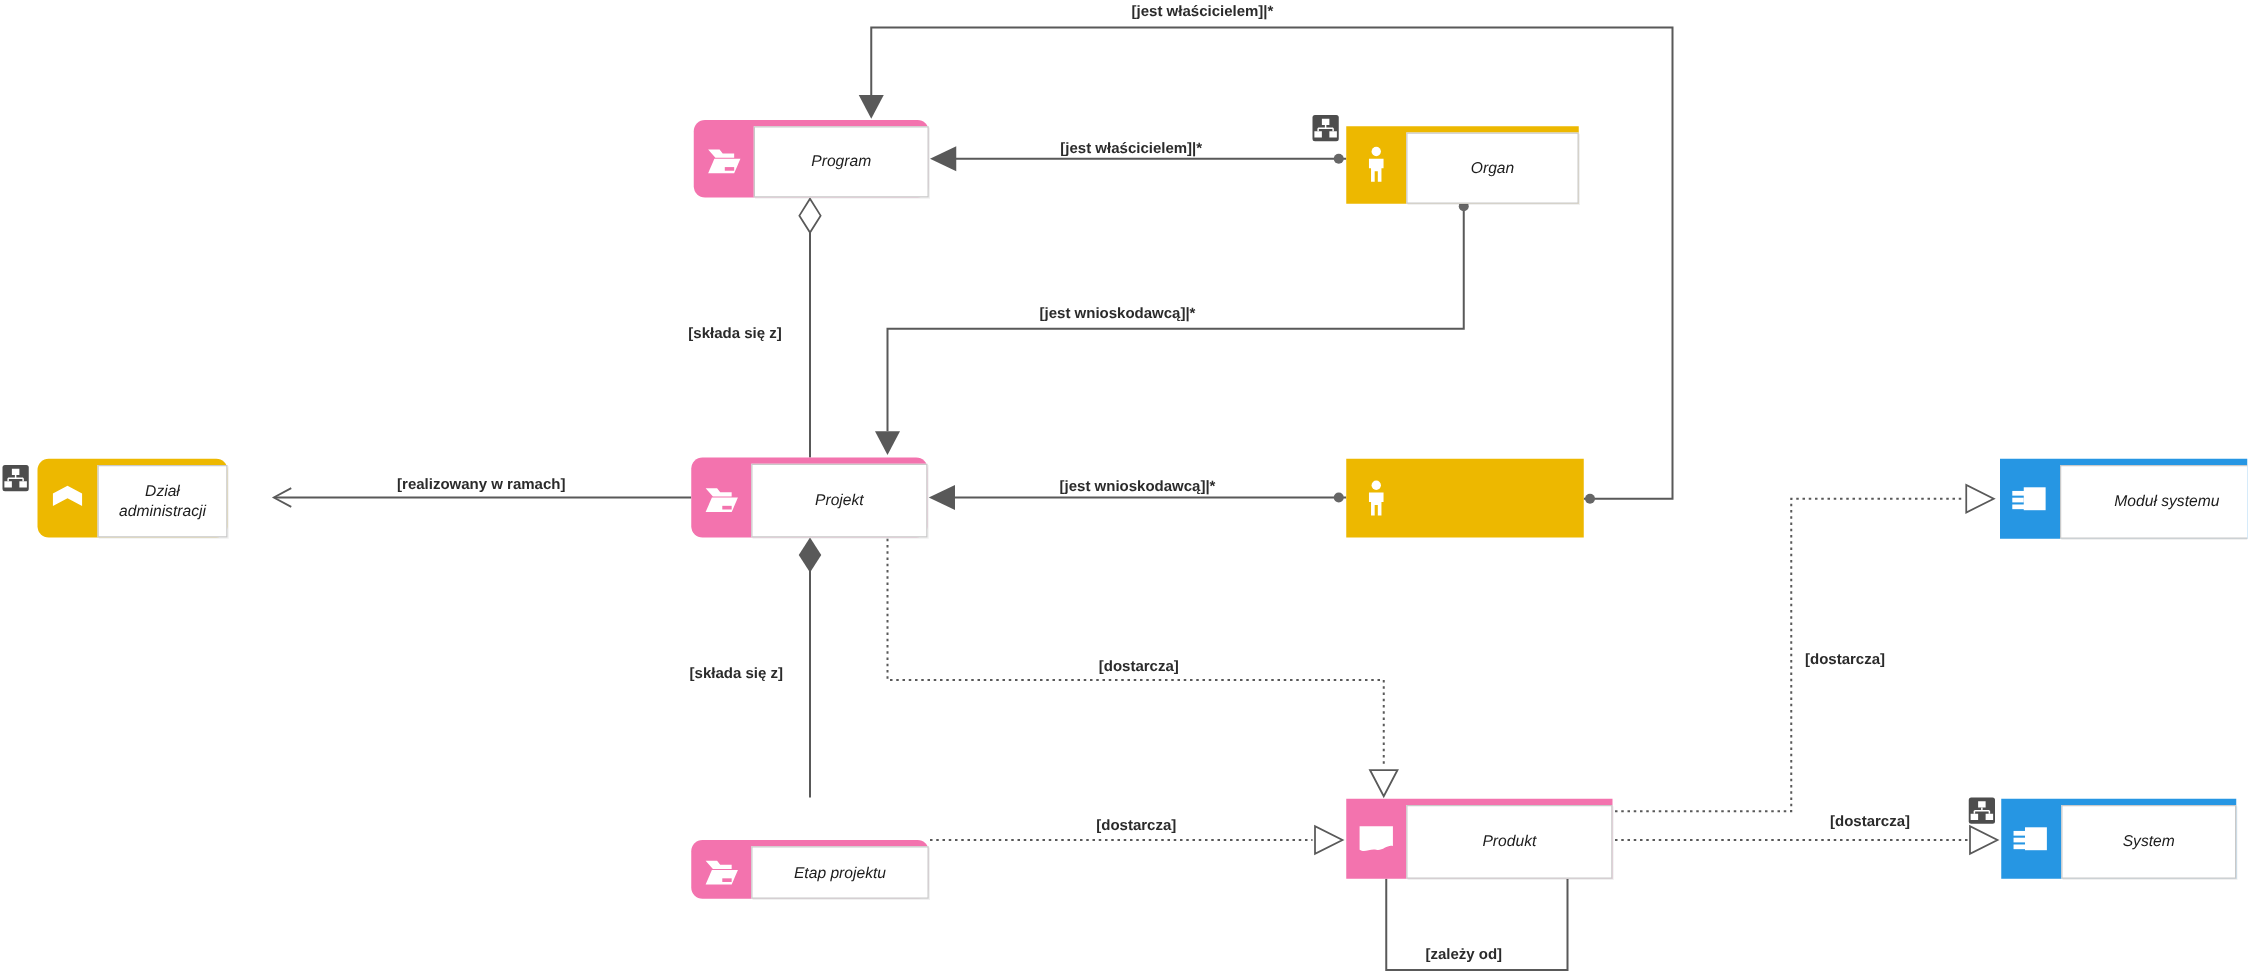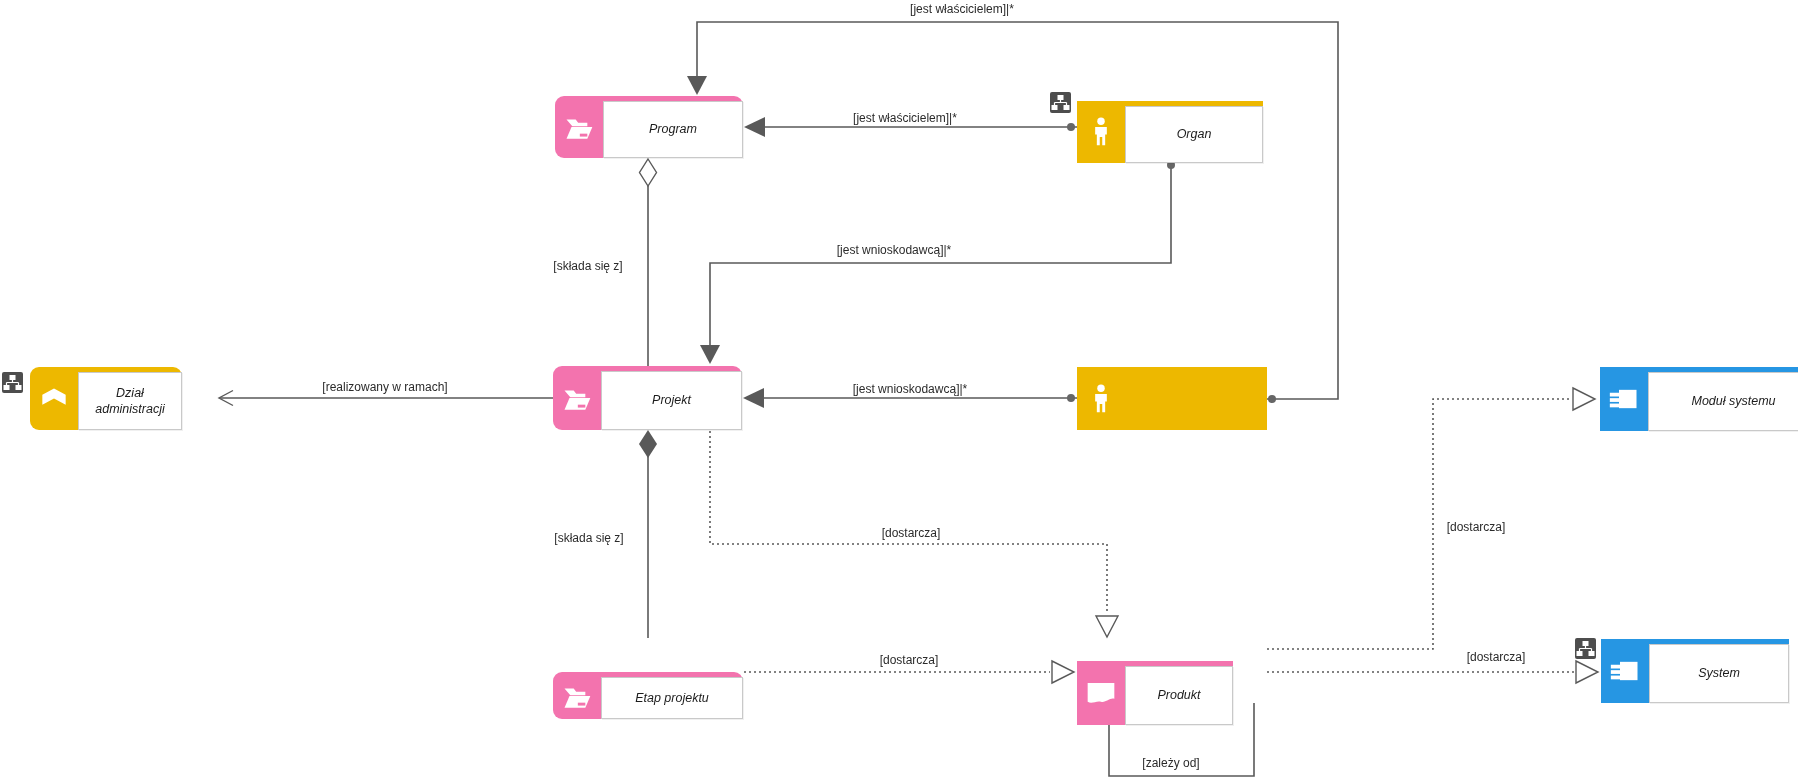--- a/index.html
+++ b/index.html
@@ -20,21 +20,21 @@
                display:flex;align-items:center;justify-content:center;text-align:center;font-style:italic;}
   .node .nlabel{font-size:12.5px;color:#1c1c1c;line-height:1.3;padding:0 4px;}
   .node .icon{position:absolute;left:0;top:0;width:48px;height:100%;
               display:flex;align-items:center;justify-content:center;}
   .pink .accent{background:#F373AE;}
   .yellow .accent{background:#EDB800;}
   .blue .accent{background:#2696E3;}
   .badge{position:absolute;z-index:3;width:21px;height:21px;background:#4d4d4d;
          border-radius:2px;display:flex;align-items:center;justify-content:center;}
   .elabel{position:absolute;z-index:4;transform:translate(-50%,-50%);white-space:nowrap;
-          font-size:12px;color:#2b2b2b;background:#fff;padding:0 3px;}
+          font-size:12px;color:#2b2b2b;background:#fff;padding:0 3px;font-weight:bold;}
 </style>
 </head>
 <body>
 
 <div id="stage">
 
   <svg class="wires" width="1798" height="784" viewBox="0 0 1798 784">
 
     <g>
       <polyline class="w" points="1267,399 1338,399 1338,22 697,22 697,76"></polyline>
@@ -185,21 +185,21 @@
           <path fill="#fff" d="M9 15 h11 l3 4 h11 v4 H16 Z"></path>
           <path fill="#fff" d="M15 24 h25 l-6 14 H9 Z"></path>
           <rect x="25" y="32" width="9" height="3.5" fill="#F373AE"></rect>
         </svg>
     </span>
     <div class="panel">
         <span class="nlabel">Etap projektu</span>
       </div>
   </div>
 
-  <div class="node pink" style="left:1077px;top:661px;width:156px;height:64px">
+  <div class="node pink" style="left:1077px;top:639px;width:213px;height:64px">
     <span class="accent"></span>
     <span class="icon">
       <svg width="40" height="40" viewBox="0 0 48 48">
           <path fill="#fff" d="M8 12 H40 V31 C35 29 30 36 24 34.5 C18 33 13 38 8 34.5 Z"></path>
         </svg>
     </span>
     <div class="panel">
         <span class="nlabel">Produkt</span>
       </div>
   </div>

